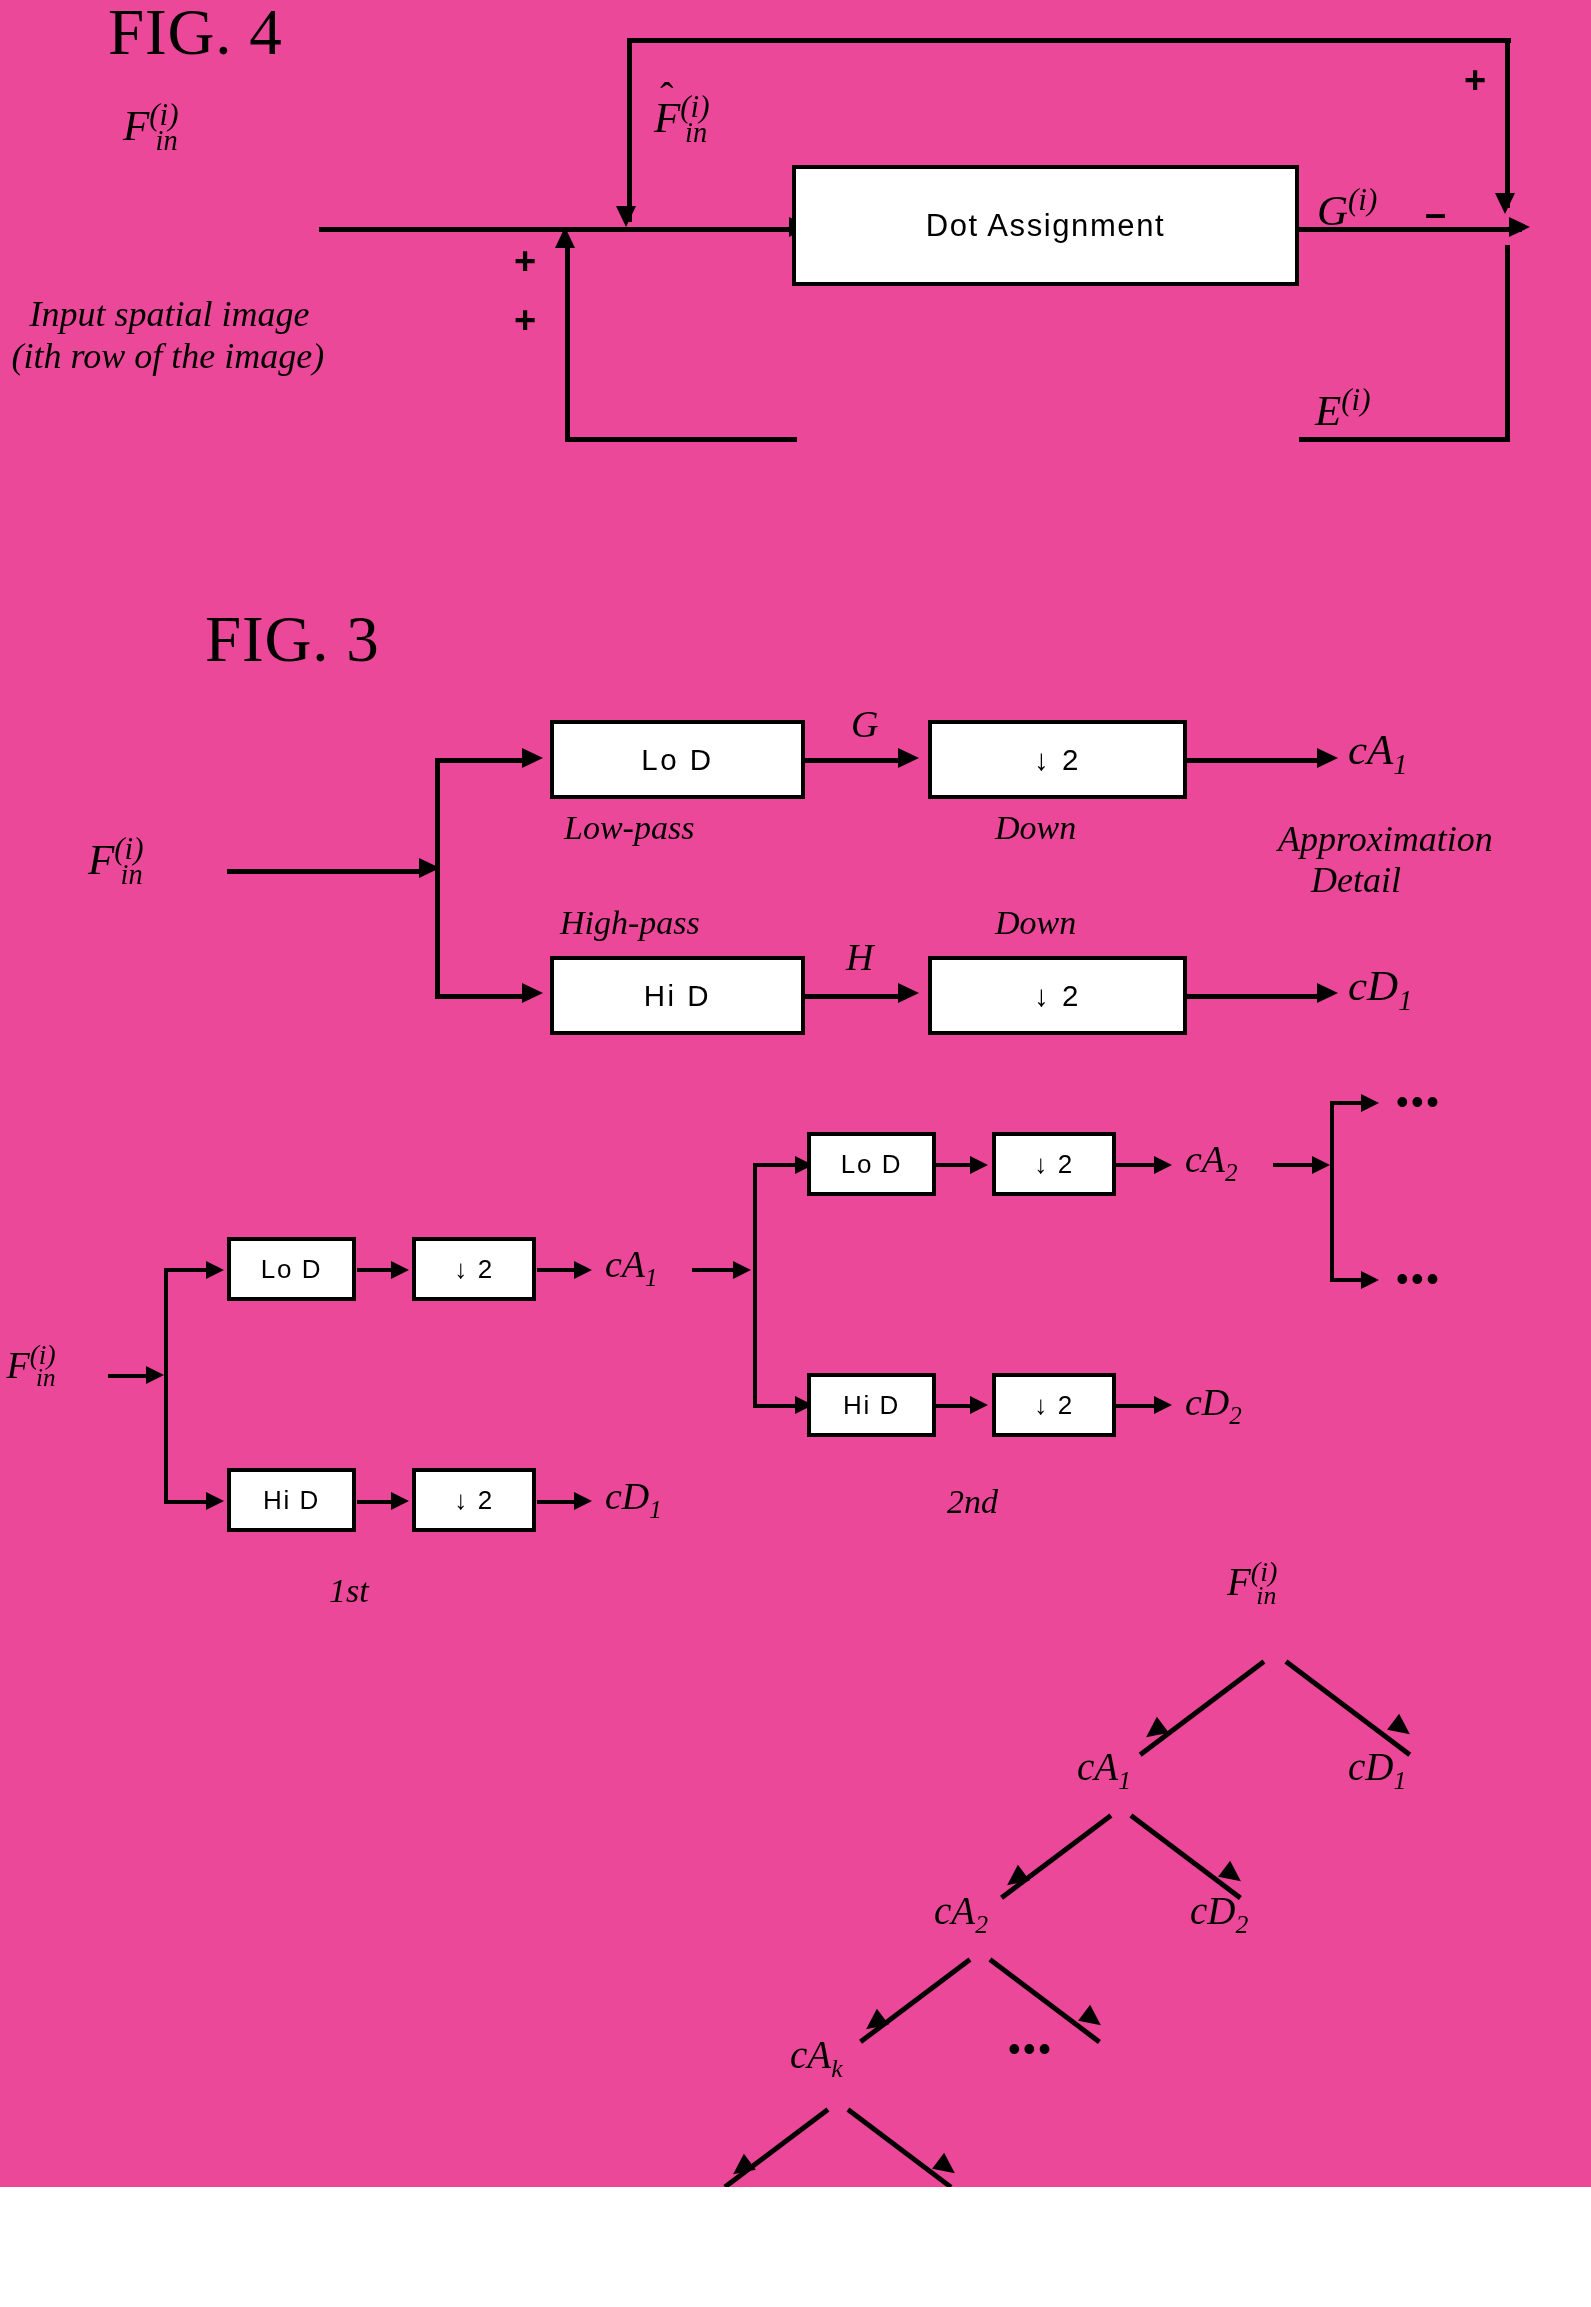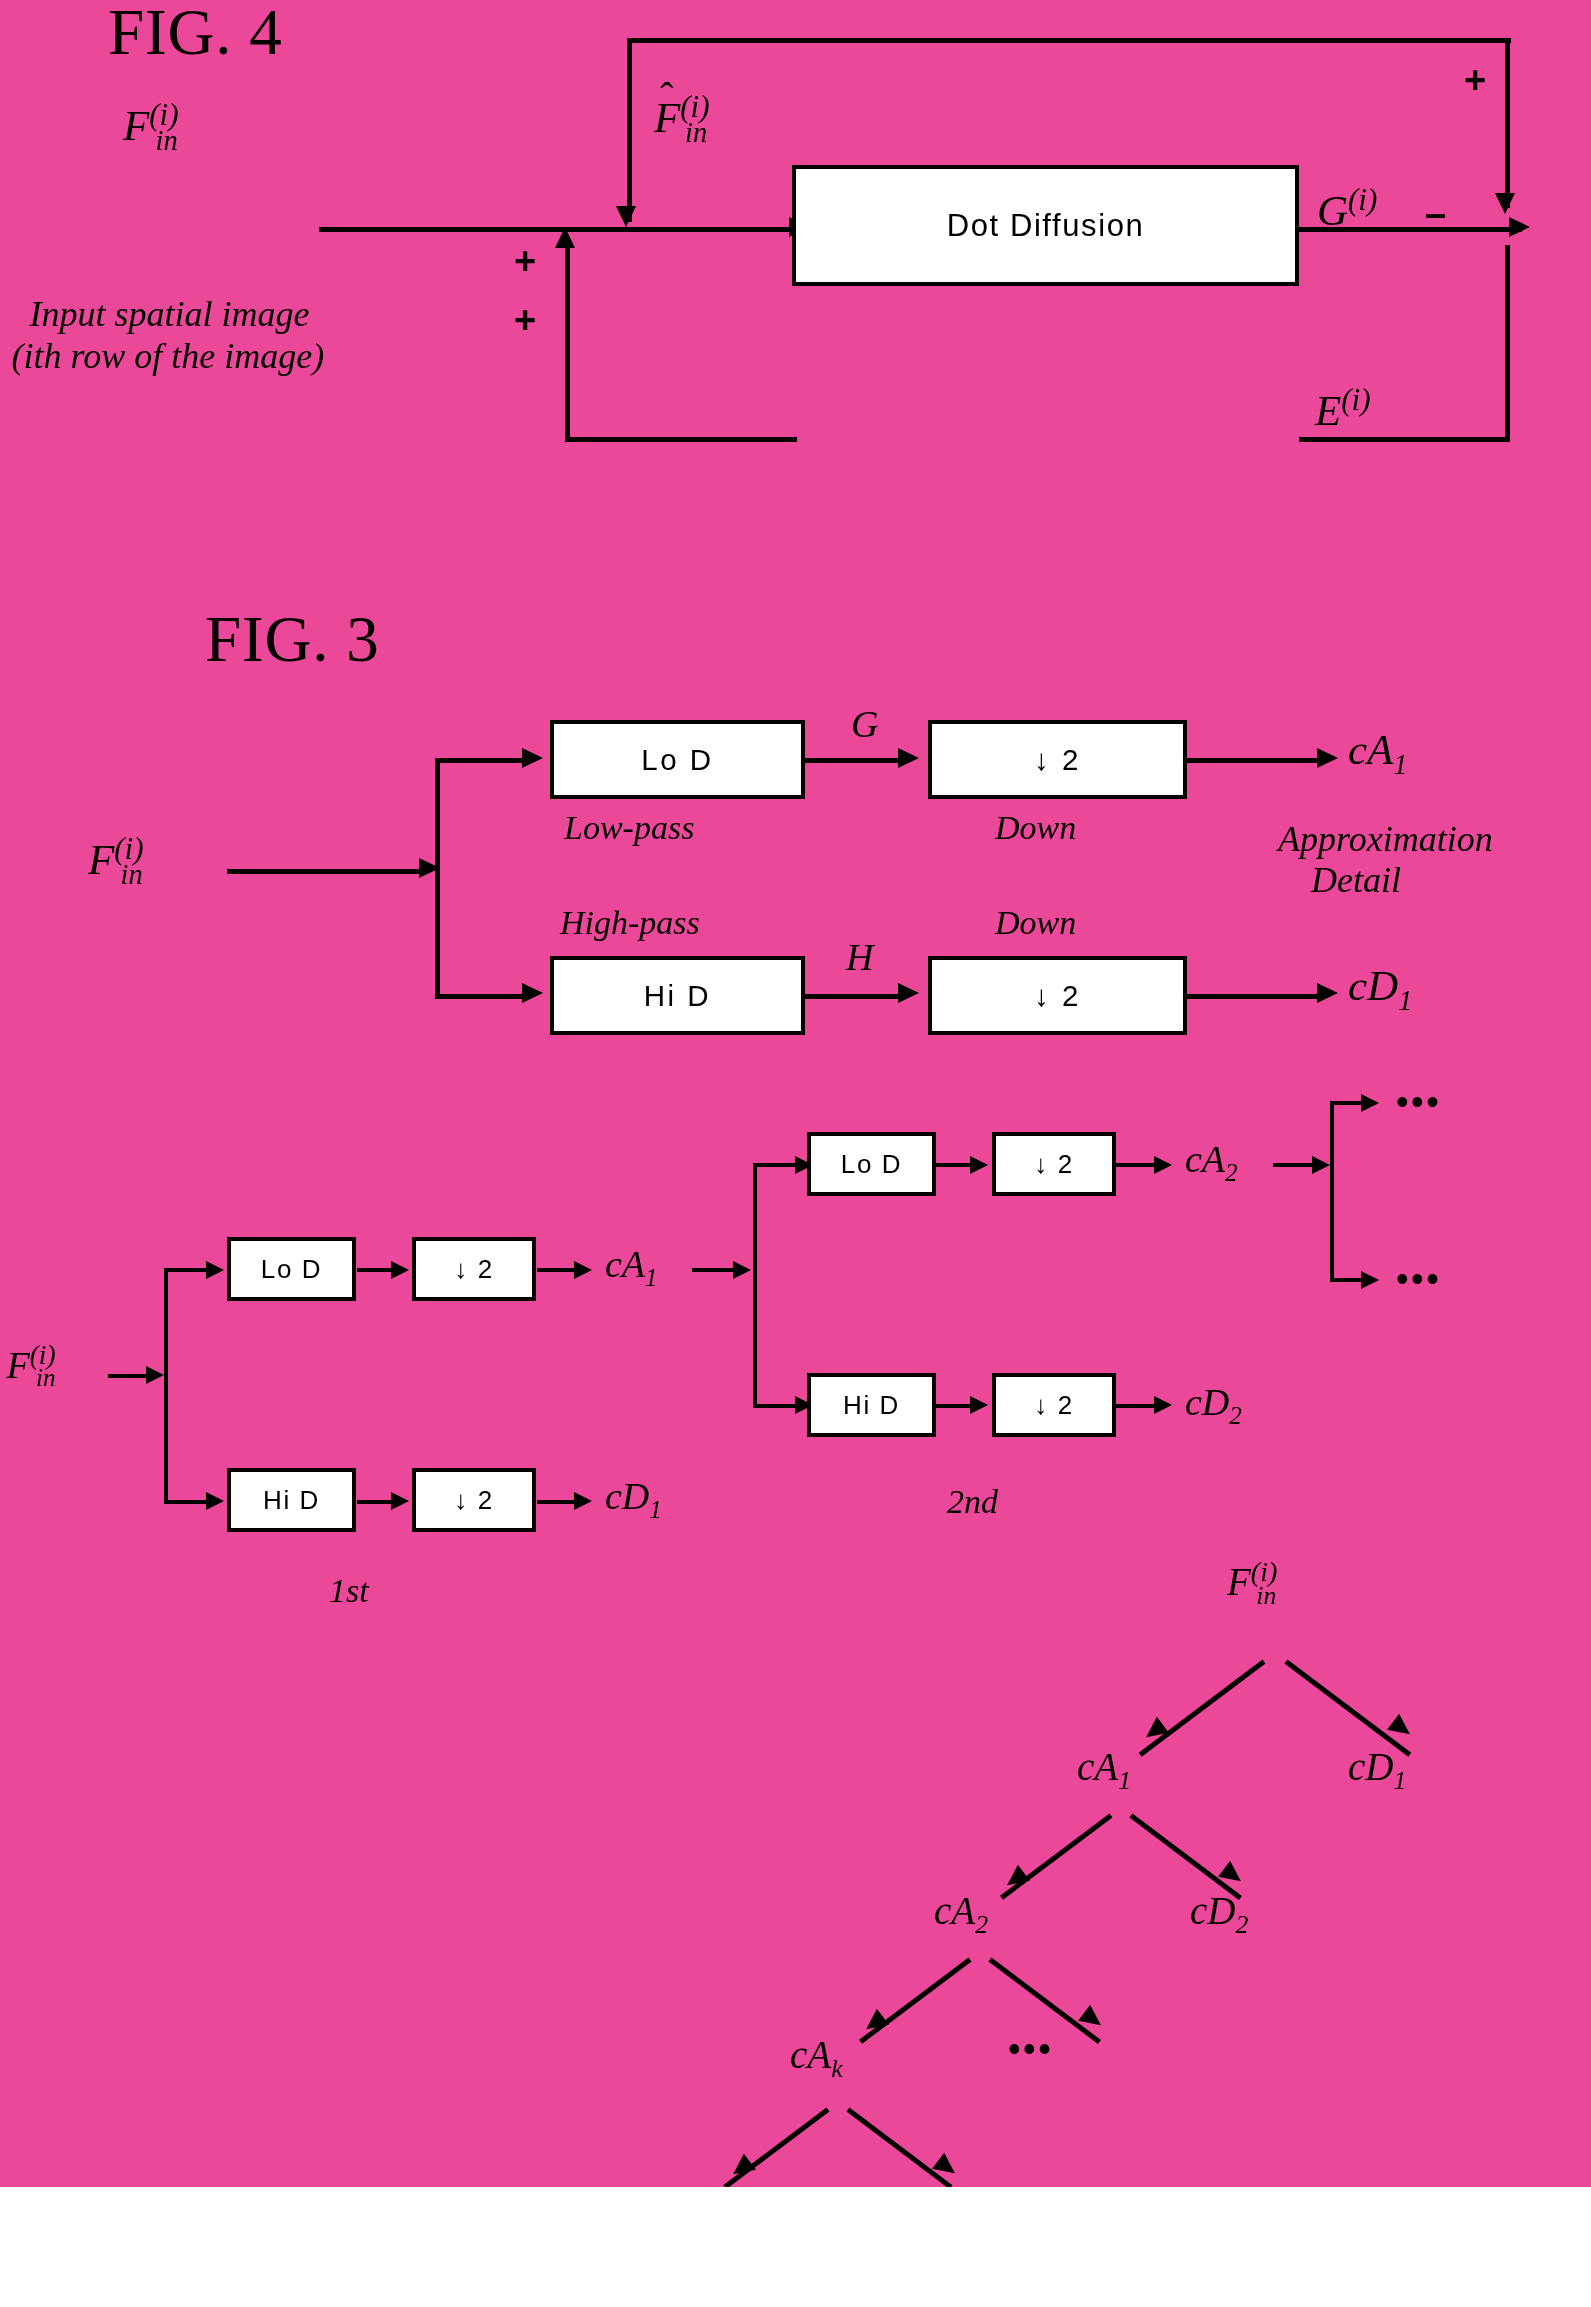--- a/index.html
+++ b/index.html
@@ -182,21 +182,21 @@
 
   <div class="abs hline" style="left:627px; top:38px; width:884px;"></div>
   <div class="abs vline" style="left:627px; top:38px; height:184px;"></div>
   <div class="abs arrow-d" style="left:616px; top:206px;"></div>
 
   <div class="abs mathlbl sym-lg" style="left:654px; top:92px;">
     <span class="hat-wrap"><span class="hat">ˆ</span><span>F</span></span><span class="sup">(i)</span><span class="sub" style="margin-left:-24.5px;">in</span>
   </div>
 
   <div class="abs box" style="left:792px; top:165px; width:507px; height:121px;">
-    <span class="box-label">Dot Diffusion</span>
+    <span class="box-label">Dot Assignment</span>
   </div>
 
   <div class="abs hline" style="left:1299px; top:227px; width:223px;"></div>
   <div class="abs arrow-r" style="left:1509px; top:217px;"></div>
   <div class="abs mathlbl sym-lg" style="left:1317px; top:185px;">
     <span>G</span><span class="sup">(i)</span>
   </div>
 
   <div class="abs plusminus" style="left:1464px; top:61px;">+</div>
   <div class="abs plusminus" style="left:1425px; top:195px;">–</div>

